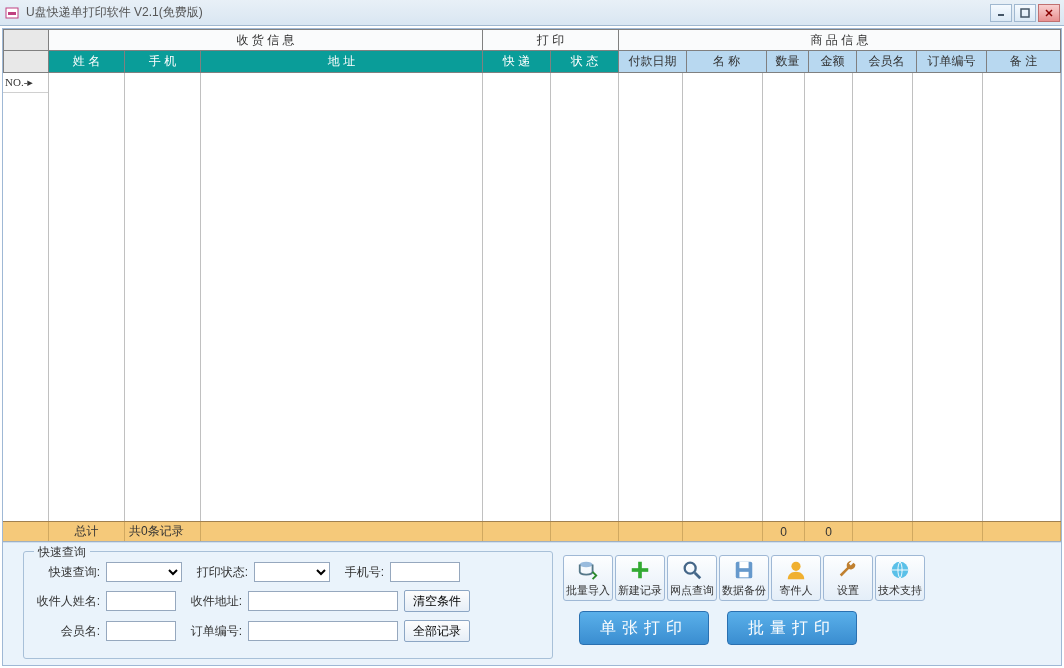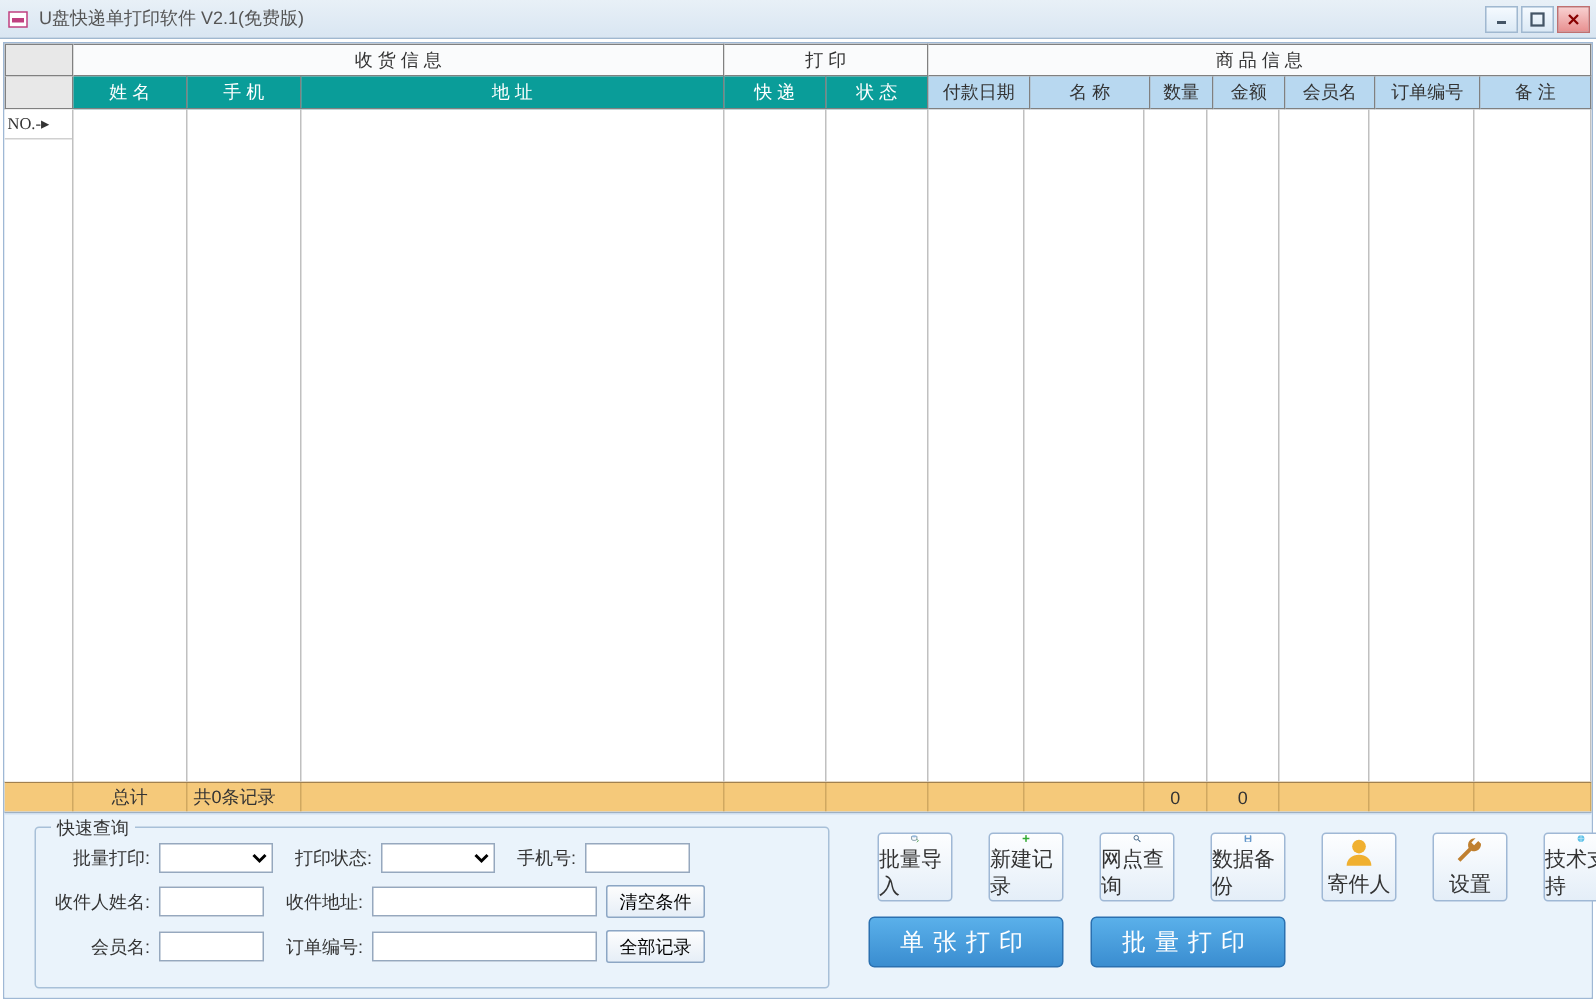--- a/index.html
+++ b/index.html
@@ -41,21 +41,21 @@
 .query-row { display: flex; align-items: center; gap: 6px; margin-bottom: 8px; }
 .query-row label { width: 66px; text-align: right; color: #333; }
 .query-row .combo, .query-row .txt { height: 20px; border: 1px solid #96a8be; background: #fff; font-size: 12px; padding: 0 2px; }
 .query-row .combo { width: 76px; }
 .query-row .txt { width: 118px; }
 .query-row .txt.sm { width: 70px; }
 .small-btn { height: 22px; padding: 0 8px; border: 1px solid #8ca6c4; background: linear-gradient(#fdfdfd,#e6eef7); border-radius: 2px; cursor: pointer; font-size: 12px; }
 
 .tool-area { flex: 1; display: flex; flex-direction: column; gap: 10px; padding-top: 4px; }
 .toolbar { display: flex; gap: 2px; }
-.tool-btn { width: 50px; height: 46px; border: 1px solid #9fb8d5; background: linear-gradient(#fdfeff,#e4eef8); border-radius: 3px; display: flex; flex-direction: column; align-items: center; justify-content: center; cursor: pointer; font-size: 14px; color: #333; gap: 2px; margin-left: 22px; }
+.tool-btn { width: 50px; height: 46px; border: 1px solid #9fb8d5; background: linear-gradient(#fdfeff,#e4eef8); border-radius: 3px; display: flex; flex-direction: column; align-items: center; justify-content: center; cursor: pointer; font-size: 11px; color: #333; gap: 2px; }
 .tool-btn svg, .tool-btn .ico { width: 22px; height: 22px; }
 
 .big-btns { display: flex; gap: 18px; padding-left: 16px; }
 .big-btn { width: 130px; height: 34px; background: linear-gradient(#5ab0ea,#3a8dd0); border: 1px solid #2a70b0; border-radius: 4px; color: #fff; font-size: 16px; letter-spacing: 6px; cursor: pointer; display: flex; align-items: center; justify-content: center; }
 </style>
 </head>
 <body>
 
 <div class="titlebar">
   <svg class="app-icon" viewBox="0 0 16 16">
@@ -145,21 +145,21 @@
       <div class="footer-cell" style="width:70px"></div>
       <div class="footer-cell" style="flex:1"></div>
     </div>
   </div>
 
   <div class="bottom-panel">
     <div class="query-panel">
       <div class="query-box">
         <span class="legend">快速查询</span>
         <div class="query-row">
-          <label>批量打印:</label>
+          <label>快速查询:</label>
           <select class="combo"></select>
           <label style="width:60px">打印状态:</label>
           <select class="combo"></select>
           <label style="width:48px">手机号:</label>
           <input class="txt sm" style="">
         </div>
         <div class="query-row">
           <label>收件人姓名:</label>
           <input class="txt sm" style="">
           <label style="width:60px">收件地址:</label>

